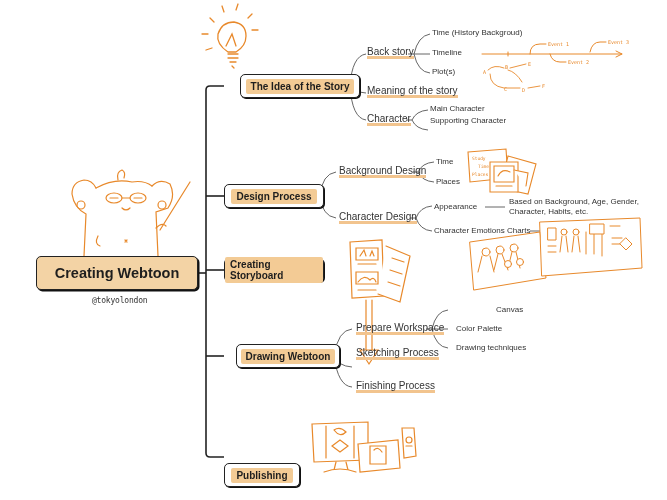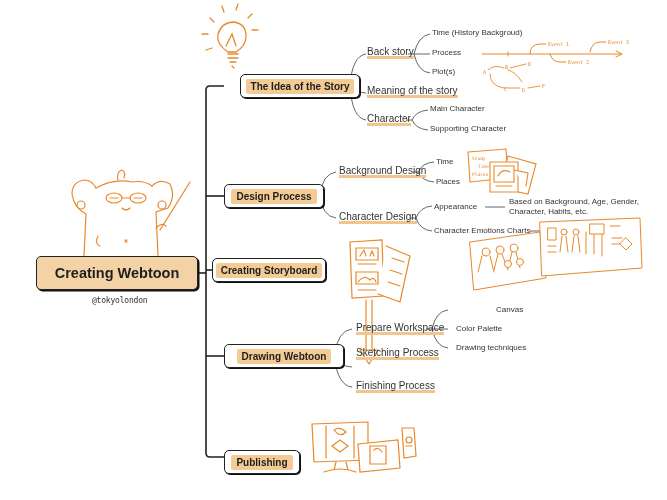--- a/index.html
+++ b/index.html
@@ -200,39 +200,39 @@
   <span>Creating Webtoon</span>
 </div>
 <div class="handle">@tokyolondon</div>
 
 <div class="branch" style="left:240px; top:74px; width:120px;">
   <span>The Idea of the Story</span>
 </div>
 <div class="branch" style="left:224px; top:184px; width:100px;">
   <span>Design Process</span>
 </div>
-<div class="branch" style="left:212px; top:258px; width:114px;">
+<div class="branch" style="left:224px; top:258px; width:100px;">
   <span>Creating Storyboard</span>
 </div>
-<div class="branch" style="left:224px; top:344px; width:120px;justify-content:center;">
+<div class="branch" style="left:236px; top:344px; width:104px;justify-content:center;">
   <span>Drawing Webtoon</span>
 </div>
-<div class="branch" style="left:224px; top:450px; width:76px;">
+<div class="branch" style="left:224px; top:463px; width:76px;">
   <span>Publishing</span>
 </div>
 
 <div class="sub ul" style="left:367px; top:47px;">Back story</div>
 <div class="sub ul" style="left:367px; top:86px;">Meaning of the story</div>
 <div class="sub ul" style="left:367px; top:114px;">Character</div>
 
 <div class="leaf" style="left:432px; top:28px;">Time (History Backgroud)</div>
-<div class="leaf" style="left:432px; top:48px;">Process</div>
+<div class="leaf" style="left:432px; top:48px;">Timeline</div>
 <div class="leaf" style="left:432px; top:67px;">Plot(s)</div>
 <div class="leaf" style="left:430px; top:104px;">Main Character</div>
-<div class="leaf" style="left:430px; top:124px;text-align:center;">Supporting Character</div>
+<div class="leaf" style="left:430px; top:116px;text-align:center;">Supporting Character</div>
 
 <div class="sub ul" style="left:339px; top:166px;">Background Design</div>
 <div class="sub ul" style="left:339px; top:212px;">Character Design</div>
 
 <div class="leaf" style="left:436px; top:157px;">Time</div>
 <div class="leaf" style="left:436px; top:177px;">Places</div>
 <div class="leaf" style="left:434px; top:202px;">Appearance</div>
 <div class="leaf" style="left:434px; top:226px;">Character Emotions Charts</div>
 <div class="leaf" style="left:509px; top:197px;">Based on Background, Age, Gender,</div>
 <div class="leaf" style="left:509px; top:207px;">Character, Habits, etc.</div>

